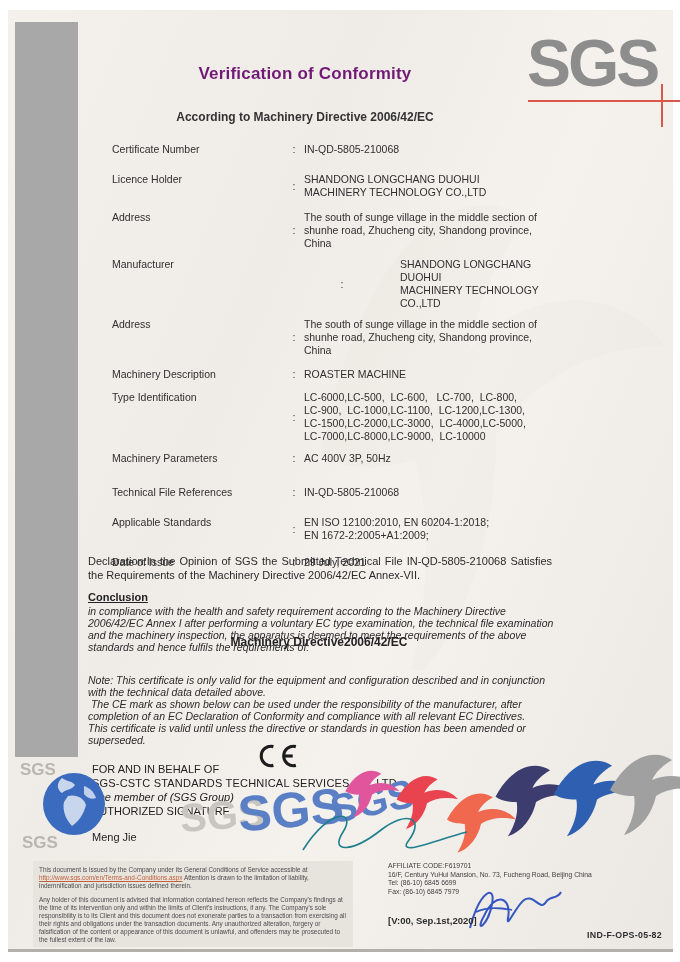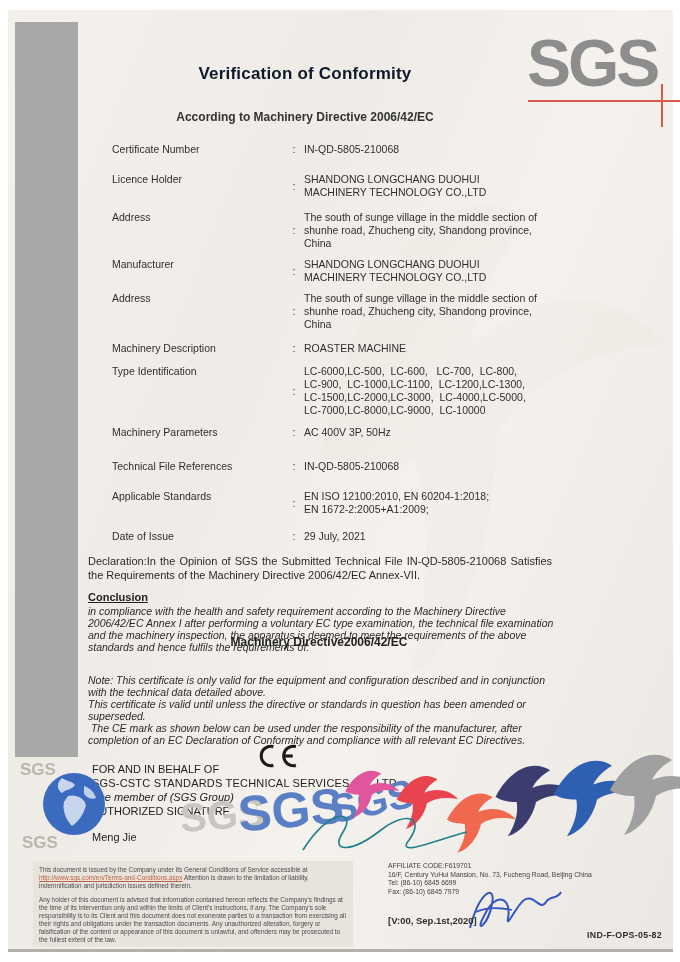--- a/index.html
+++ b/index.html
@@ -12,30 +12,30 @@
   .ghost-sgs { position:absolute; font-weight:bold; color:#b9b6b0; font-size:17px; letter-spacing:0px; }
   .wm-bird { position:absolute; left:300px; top:110px; width:380px; height:560px; opacity:0.5; }
 
   
   .logo-text { position:absolute; left:527px; top:30px; width:150px; font-size:66px; font-weight:bold;
                color:#8d8d8d; letter-spacing:-3px; transform:scaleY(1.02); line-height:1; }
   .logo-hline { position:absolute; left:528px; top:100px; width:152px; height:2px; background:#d9584a; }
   .logo-vline { position:absolute; left:661px; top:84px; width:2px; height:43px; background:#d9584a; }
 
   .title { position:absolute; left:80px; top:64px; width:450px; text-align:center;
-           font-size:17px; font-weight:bold; color:#0f172a; letter-spacing:0.2px; }
+           font-size:17px; font-weight:bold; color:#701a75; letter-spacing:0.2px; }
   .subtitle { position:absolute; left:80px; top:110px; width:450px; text-align:center;
               font-size:12px; font-weight:bold; color:#333; }
 
   .fields { position:absolute; left:88px; top:143px; width:462px; }
   .field-row { display:flex; margin-bottom:9px;margin-left:24px; }
   .field-row:nth-child(1){ margin-bottom:17px; }
   .field-row:nth-child(2){ margin-bottom:12px; }
   .field-row:nth-child(3){ margin-bottom:8px; }
-  .field-row:nth-child(4){ margin-bottom:8px; }
+  .field-row:nth-child(4){ margin-bottom:8px;gap:48px; }
   .field-row:nth-child(5){ margin-bottom:11px; }
   .field-row:nth-child(6){ margin-bottom:10px; }
   .field-row:nth-child(7){ margin-bottom:9px; }
   .field-row:nth-child(8){ margin-bottom:21px; }
   .field-row:nth-child(9){ margin-bottom:17px; }
   .field-row:nth-child(10){ margin-bottom:14px; }
   .f-label { width:172px; font-size:10.5px; color:#2f2f2f; line-height:13px; }
   .f-colon { width:20px; font-size:10.5px; color:#2f2f2f; line-height:13px; text-align:center; align-self:center; }
   .f-value { flex:1; font-size:10.5px; color:#2f2f2f; line-height:13px; white-space:pre-wrap; }
 
@@ -176,22 +176,22 @@
     </div>
   </div>
 
   <div class="declaration">Declaration:In the Opinion of SGS the Submitted Technical File IN-QD-5805-210068 Satisfies the Requirements of the Machinery Directive 2006/42/EC Annex-VII.</div>
   <div class="conclusion-heading">Conclusion</div>
   <div class="conclusion-body">in compliance with the health and safety requirement according to the Machinery Directive 2006/42/EC Annex I after performing a voluntary EC type examination, the technical file examination and the machinery inspection, the apparatus is deemed to meet the requirements of the above standards and hence fulfils the requirements of:</div>
   <div class="directive">Machinery Directive2006/42/EC</div>
 
   <div class="notes">
     <p>Note: This certificate is only valid for the equipment and configuration described and in conjunction with the technical data detailed above.</p>
+    <p> The CE mark as shown below can be used under the responsibility of the manufacturer, after completion of an EC Declaration of Conformity and compliance with all relevant EC Directives.</p>
     <p>This certificate is valid until unless the directive or standards in question has been amended or superseded.</p>
-    <p> The CE mark as shown below can be used under the responsibility of the manufacturer, after completion of an EC Declaration of Conformity and compliance with all relevant EC Directives.</p>
   </div>
 
   <svg class="ce-mark" viewBox="0 0 80 40">
     <path d="M31 5 A15.5 15.5 0 1 0 31 35" fill="none" stroke="#1c1c1c" stroke-width="5"></path>
     <path d="M67 5 A15.5 15.5 0 1 0 67 35" fill="none" stroke="#1c1c1c" stroke-width="5"></path>
     <path d="M46 20 H62" fill="none" stroke="#1c1c1c" stroke-width="5"></path>
   </svg>
 
   <div class="behalf">
     <div class="b1">FOR AND IN BEHALF OF</div>

